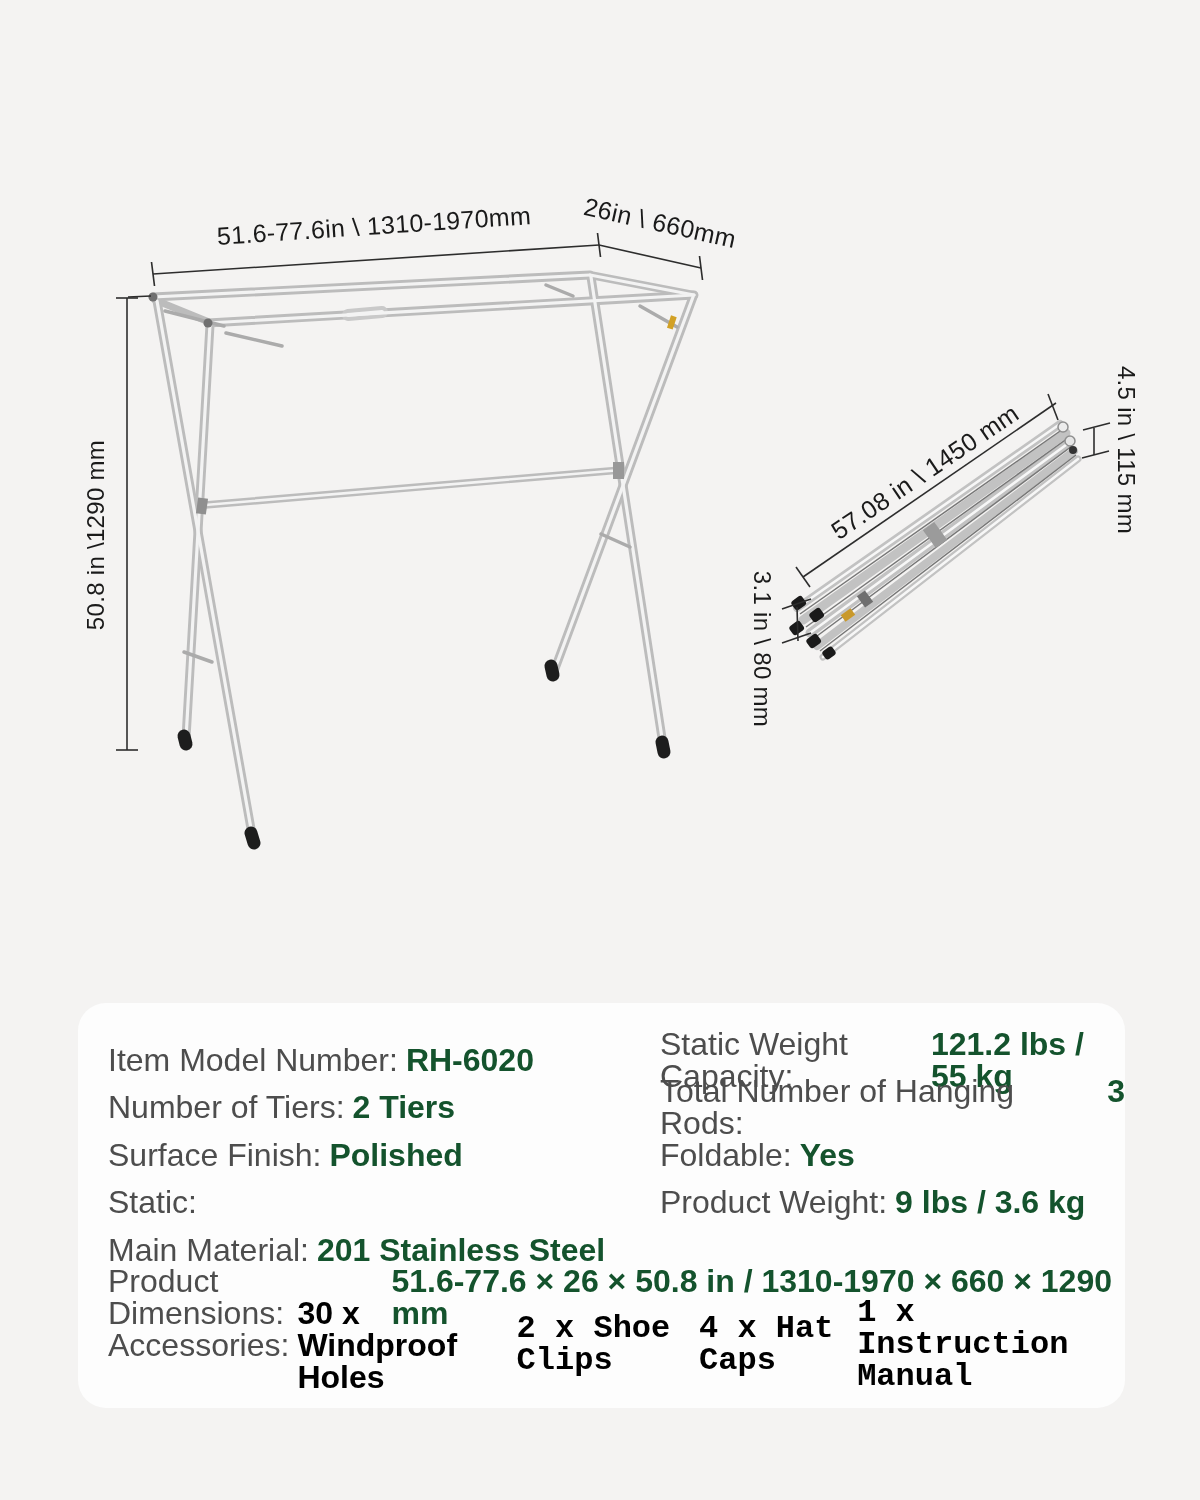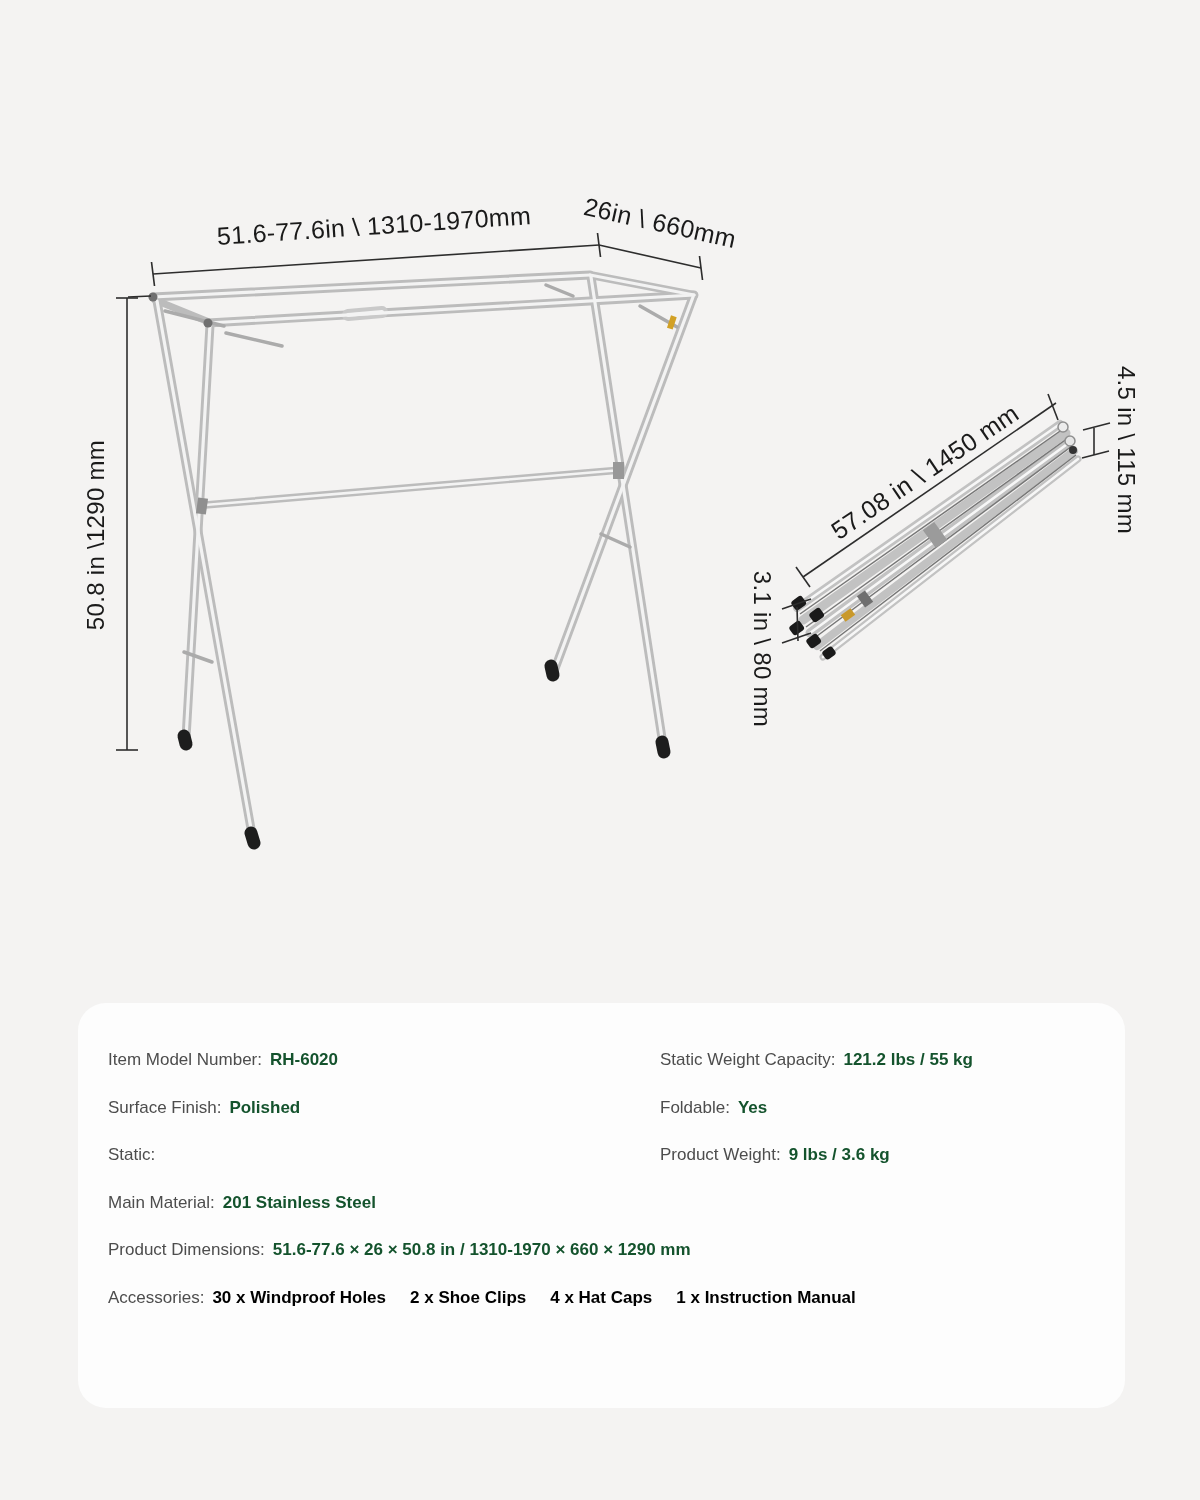--- a/index.html
+++ b/index.html
@@ -29,30 +29,30 @@
     background: #fdfdfd;
     border-radius: 28px;
     box-sizing: border-box;
     padding-top: 33px;
   }
   .spec-row {
     height: 47.5px;
     display: flex;
     align-items: center;
     padding-left: 30px;
-    font-size: 17px;
+    font-size: 32px;
     line-height: 1;
   }
   .cell { display: flex; align-items: baseline; }
   .cell.left { width: 552px; flex: 0 0 552px; }
   .cell.right { flex: 1; }
   .lbl { color: #4d4d4d; }
   .val { color: #14532d; font-weight: 700; margin-left: 8px; }
   .acc-item { color: #000000; font-weight: 700; }
-  .acc-item + .acc-item { margin-left: 24px; }
+  .acc-item + .acc-item { margin-left: 12px; font-family: Liberation Mono, monospace; }
 </style>
 </head>
 <body>
 
 <div class="stage">
 
   <svg class="diagram-svg" width="1200" height="1000" viewBox="0 0 1200 1000">
 
     <g>
 
@@ -190,20 +190,30 @@
       <div class="cell left">
         <span class="lbl">Item Model Number:</span>
         <span class="val">RH-6020</span>
       </div>
       <div class="cell right">
         <span class="lbl">Static Weight Capacity:</span>
         <span class="val">121.2 lbs / 55 kg</span>
       </div>
     </div>
 
+    <div class="spec-row">
+      <div class="cell left">
+        <span class="lbl">Number of Tiers:</span>
+        <span class="val">2 Tiers</span>
+      </div>
+      <div class="cell right">
+        <span class="lbl">Total Number of Hanging Rods:</span>
+        <span class="val">3</span>
+      </div>
+    </div>
 
     <div class="spec-row">
       <div class="cell left">
         <span class="lbl">Surface Finish:</span>
         <span class="val">Polished</span>
       </div>
       <div class="cell right">
         <span class="lbl">Foldable:</span>
         <span class="val">Yes</span>
       </div>

